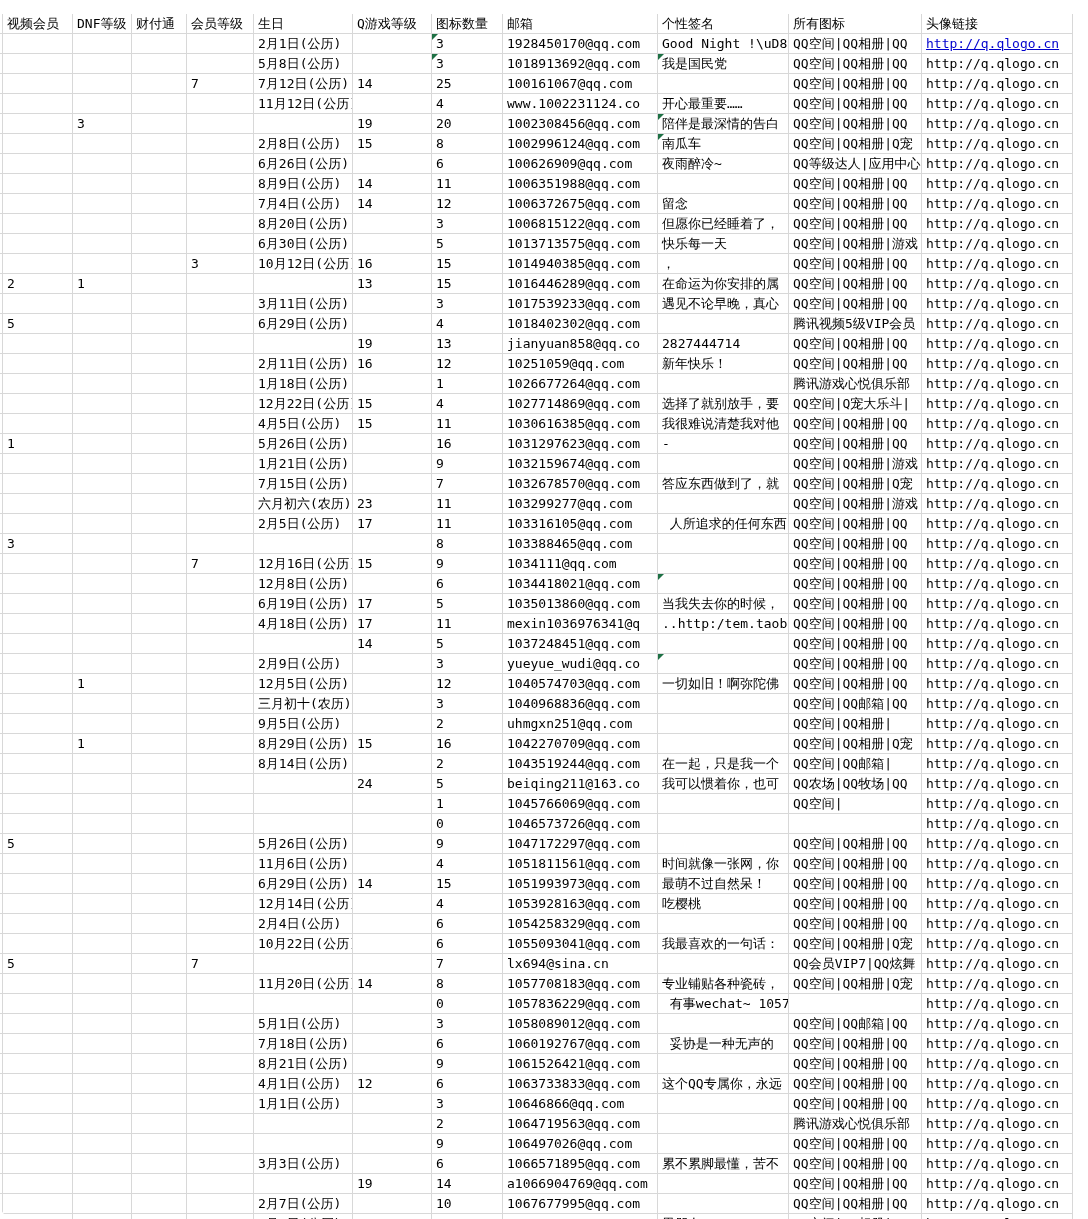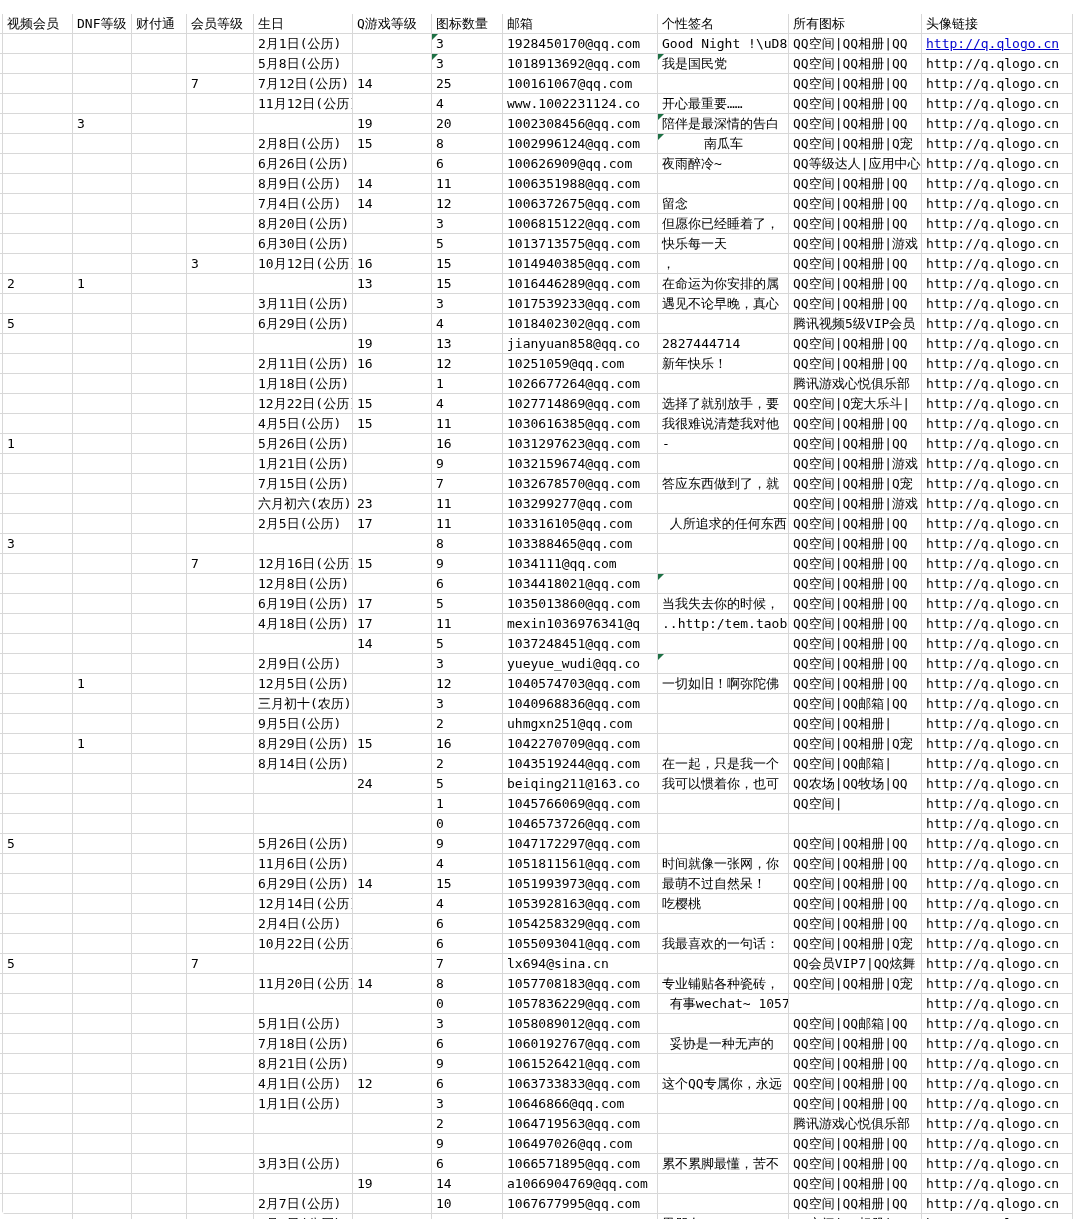--- a/index.html
+++ b/index.html
@@ -16,21 +16,21 @@
   }
   .row{display:contents;}
   .cell{
     box-sizing:border-box;height:20px;line-height:19px;
     padding:0 0 0 4px;
     border-right:1px solid #D8D8D8;border-bottom:1px solid #D8D8D8;
     overflow:hidden;white-space:pre;position:relative;background:#fff;
   }
   .cell.sliver{padding:0;}
   .cell.edge{border:none;padding:0;}
-  .cell.sig-right{text-align:center;padding-right:3px;}
+  .cell.sig-right{text-align:left;padding-right:3px;}
   .hl{color:#0101CD;text-decoration:underline;}
   .tri{
     position:absolute;left:0;top:0;width:0;height:0;
     border-top:6px solid #1E7145;border-right:6px solid transparent;
   }
 </style>
 </head>
 <body>
 
 <div class="sheet">

